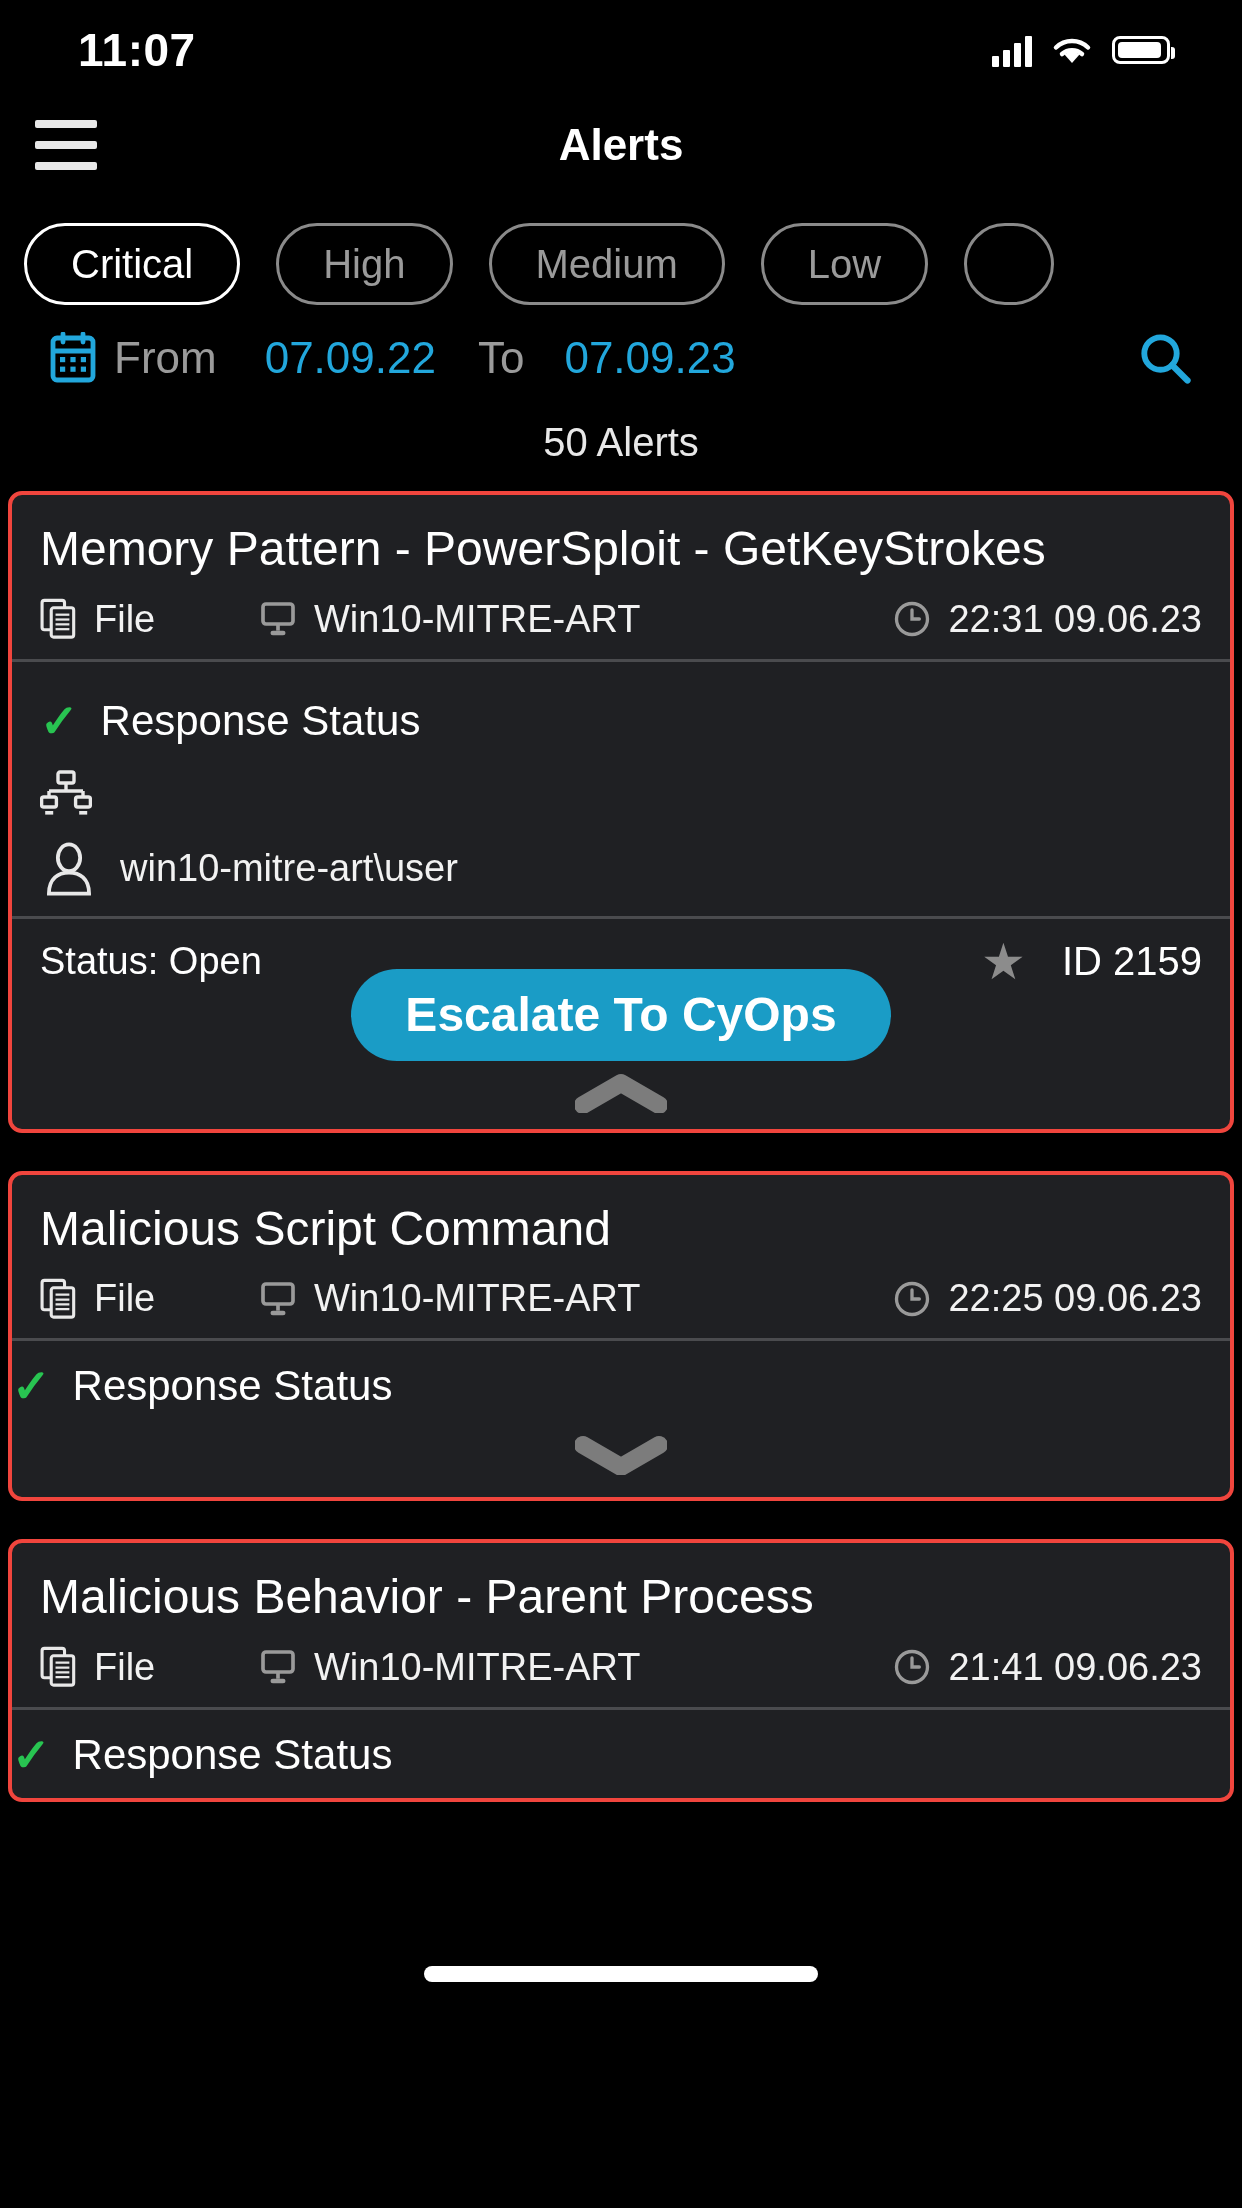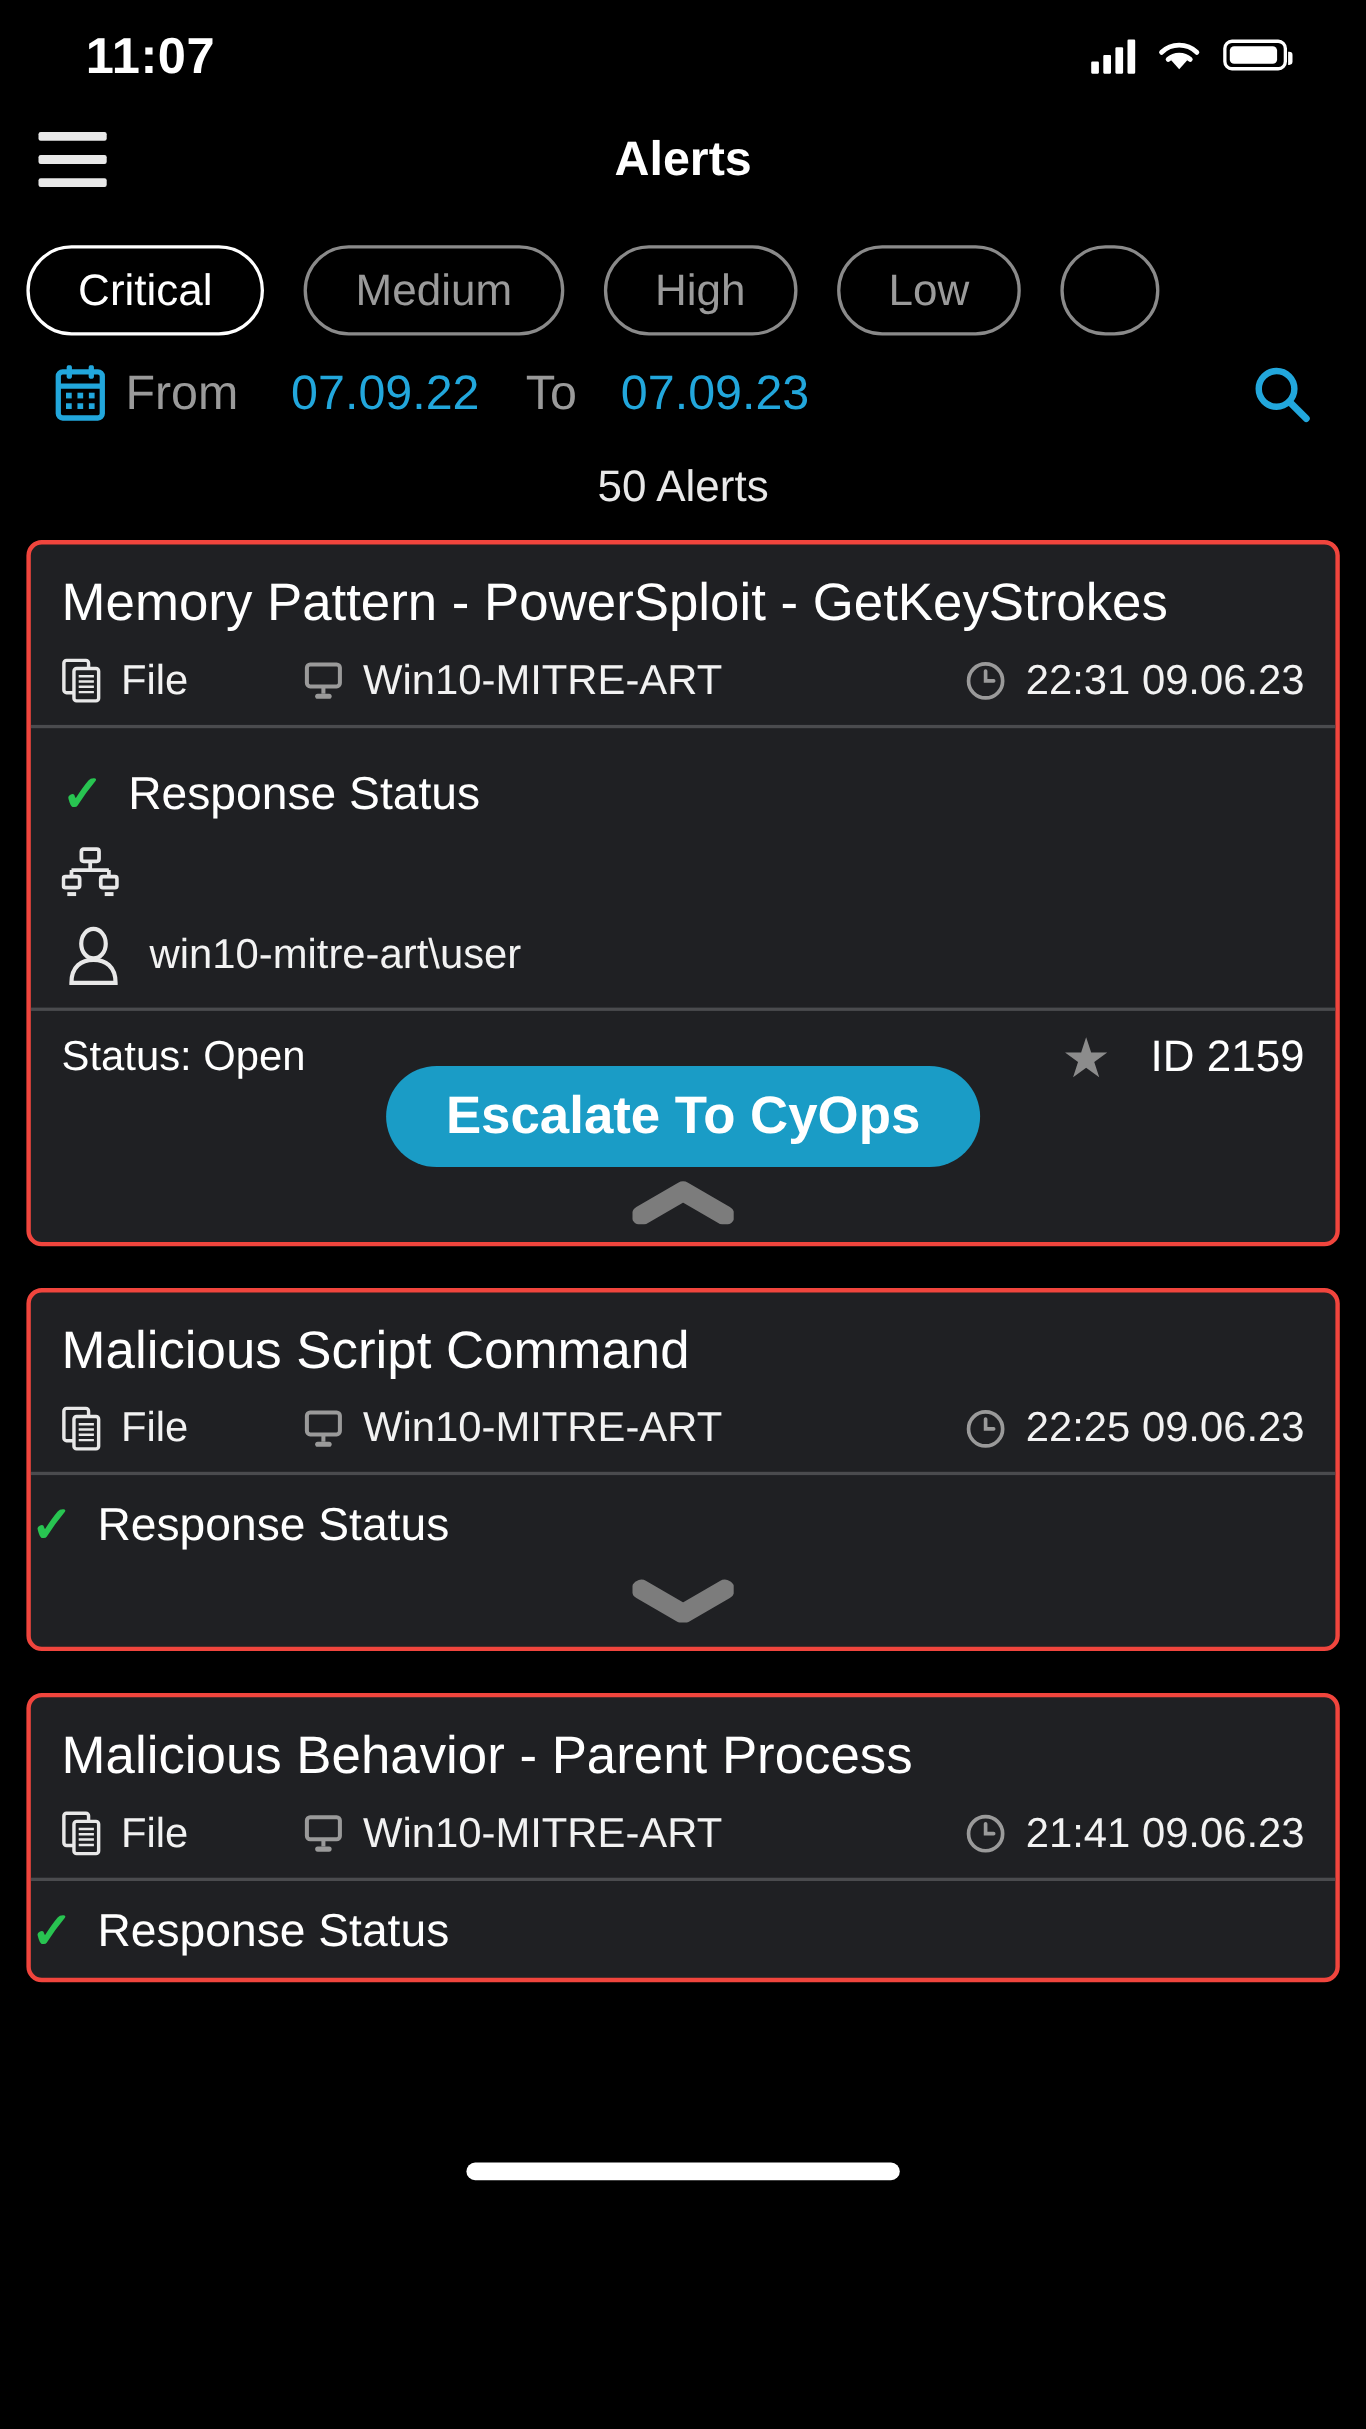--- a/index.html
+++ b/index.html
@@ -45,21 +45,21 @@
   
   .datebar { display:flex; align-items:center; height:96px; padding:0 50px 0 48px; gap:0; }
   .cal-icon { width:50px; height:52px; flex:0 0 auto; margin-right:16px; }
   .df-label { color:#9a9a9a; font-size:44px; }
   .df-value { color:#22a7dc; font-size:44px; }
   .sp1 { width:48px; } .sp2 { width:42px; } .sp3 { width:40px; }
   .search-icon { margin-left:auto; width:54px; height:54px; }
   .count { text-align:center; color:#e8e8e8; font-size:40px; padding:14px 0 26px; }
 
   
-  .cards { padding:0 24px; display:flex; flex-direction:column; gap:38px; }
+  .cards { padding:0 8px; display:flex; flex-direction:column; gap:38px; }
   .card { border:4px solid #f0453d; border-radius:14px; background:#1f2023; overflow:hidden; }
   .card-head { padding:26px 28px 18px; }
   .card-title { color:#fff; font-size:48px; line-height:1.18; font-weight:normal; }
   .meta { display:flex; align-items:center; margin-top:20px; }
   .meta-item { display:flex; align-items:center; gap:16px; color:#f2f2f2; font-size:38px; }
   .meta-item.m1 { width:218px; }
   .meta-item.m2 { flex:1; }
   .meta-item.m3 { justify-content:flex-end; }
   .divider { height:3px; background:#4a4b4e; }
   .card-body { padding:22px 28px 10px; }
@@ -115,22 +115,22 @@
     <div class="hamburger">
       <span></span>
         <span></span>
         <span></span>
     </div>
     <div class="nav-title">Alerts</div>
   </div>
 
   <div class="chips">
     <div class="chip active">Critical</div>
+    <div class="chip">High</div>
     <div class="chip">Medium</div>
-    <div class="chip">High</div>
     <div class="chip">Low</div>
     <div class="chip partial"></div>
   </div>
 
   <div class="datebar">
     <svg class="cal-icon" viewBox="0 0 24 26">
       <rect x="2" y="3" width="20" height="21" rx="2" stroke="#22a7dc" stroke-width="2.4" fill="none"></rect>
       <line x1="2" y1="9.5" x2="22" y2="9.5" stroke="#22a7dc" stroke-width="2.4"></line>
       <line x1="7" y1="1" x2="7" y2="5" stroke="#22a7dc" stroke-width="2.4" stroke-linecap="round"></line>
       <line x1="17" y1="1" x2="17" y2="5" stroke="#22a7dc" stroke-width="2.4" stroke-linecap="round"></line>

